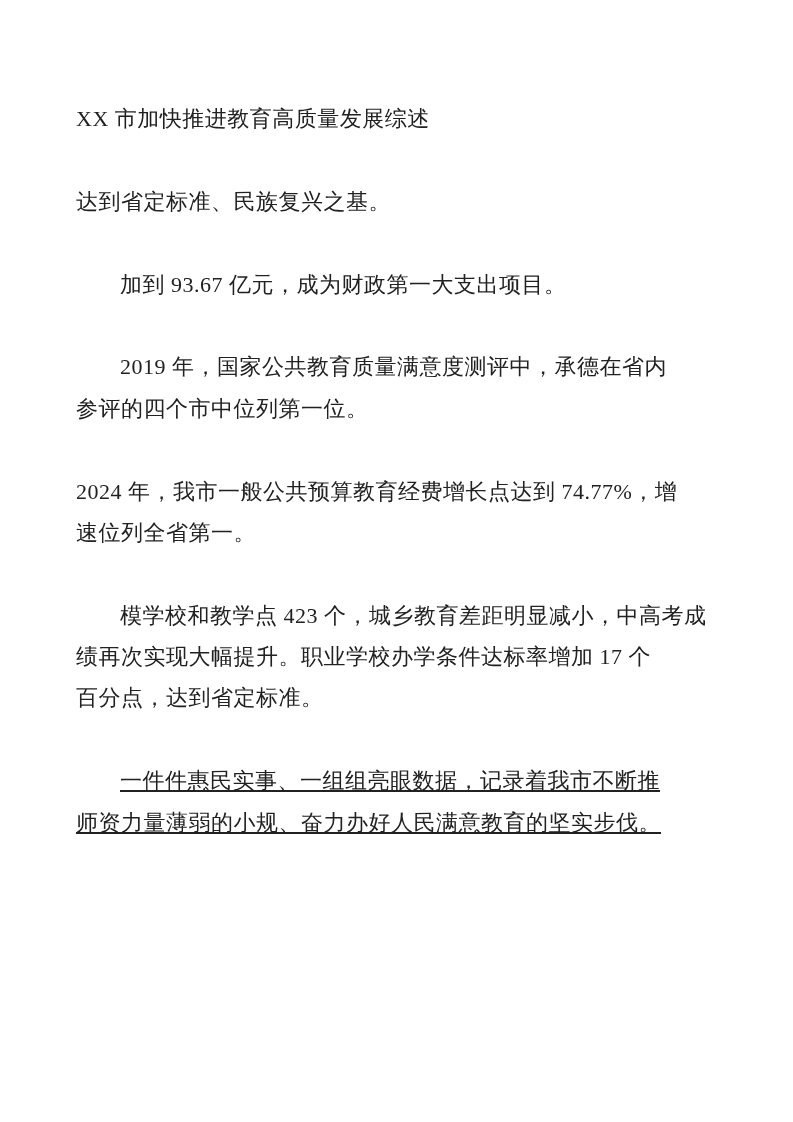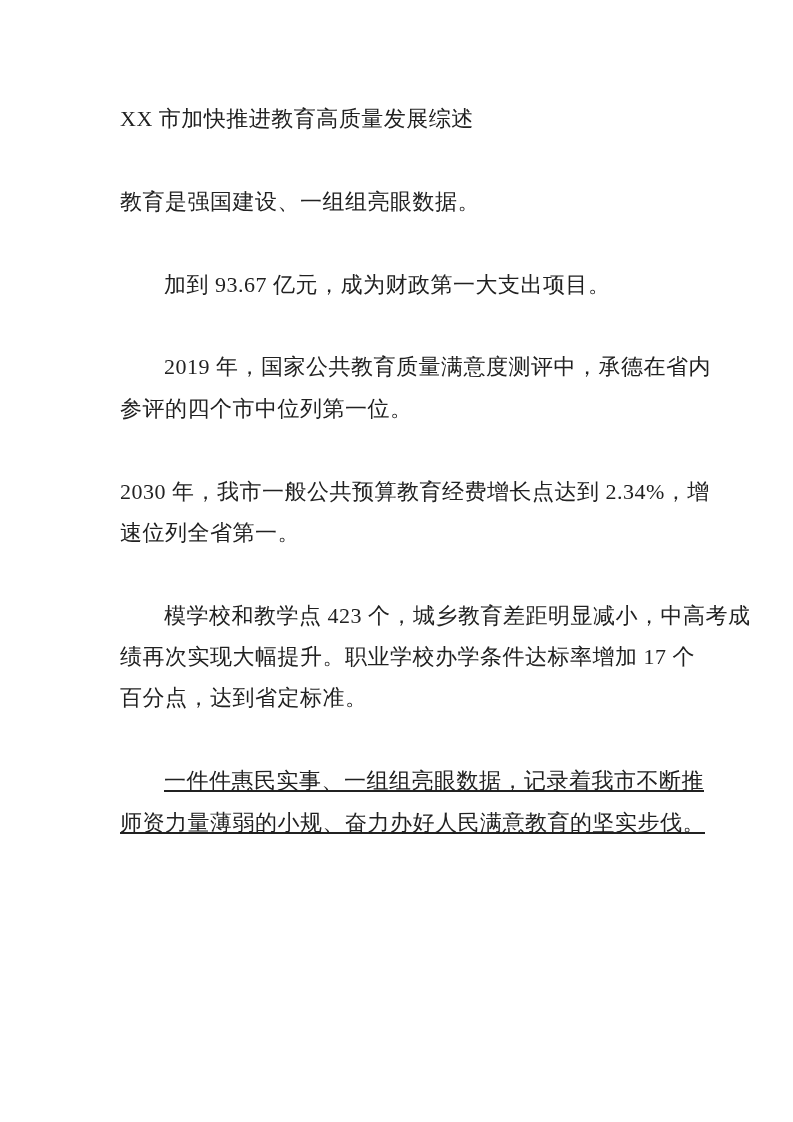--- a/index.html
+++ b/index.html
@@ -7,21 +7,21 @@
     padding: 0;
     background: #ffffff;
   }
   .page {
     position: relative;
     width: 793px;
     height: 1122px;
     margin: 0 auto;
     background: #ffffff;
     box-sizing: border-box;
-    padding: 98px 118px 0 120px;
+    padding: 98px 118px 0 76px;
     overflow: hidden;
     font-family: "Liberation Serif", "DejaVu Serif", serif;
     font-size: 22px;
     color: #212121;
     letter-spacing: 0.5px;
   }
   .para {
     margin: 0 0 41.4px 0;
     padding: 0;
   }
@@ -42,31 +42,31 @@
 </style>
 </head>
 <body>
 
 <div class="page" style="background: rgb(255, 255, 255); color: rgb(33, 33, 33);">
   <div id="doc-content">
       <div class="para">
         <span class="line">XX 市加快推进教育高质量发展综述</span>
       </div>
       <div class="para">
-        <span class="line">教育是强国建设、一组组亮眼数据。</span>
+        <span class="line">达到省定标准、民族复兴之基。</span>
       </div>
       <div class="para indent">
         <span class="line">加到 93.67 亿元，成为财政第一大支出项目。</span>
       </div>
       <div class="para indent">
         <span class="line">2019 年，国家公共教育质量满意度测评中，承德在省内</span>
         <span class="line">参评的四个市中位列第一位。</span>
       </div>
       <div class="para">
-        <span class="line">2030 年，我市一般公共预算教育经费增长点达到 2.34%，增</span>
+        <span class="line">2024 年，我市一般公共预算教育经费增长点达到 74.77%，增</span>
         <span class="line">速位列全省第一。</span>
       </div>
       <div class="para indent">
         <span class="line">模学校和教学点 423 个，城乡教育差距明显减小，中高考成</span>
         <span class="line">绩再次实现大幅提升。职业学校办学条件达标率增加 17 个</span>
         <span class="line">百分点，达到省定标准。</span>
       </div>
       <div class="para indent">
         <span class="line">一件件惠民实事、一组组亮眼数据，记录着我市不断推</span>
         <span class="line">师资力量薄弱的小规、奋力办好人民满意教育的坚实步伐。</span>

